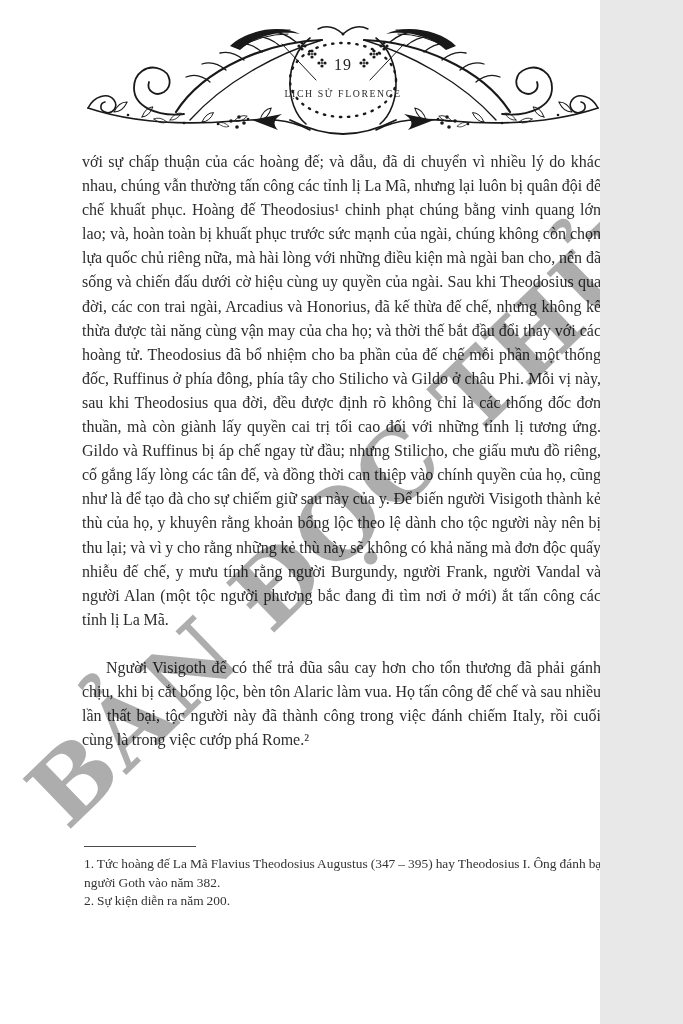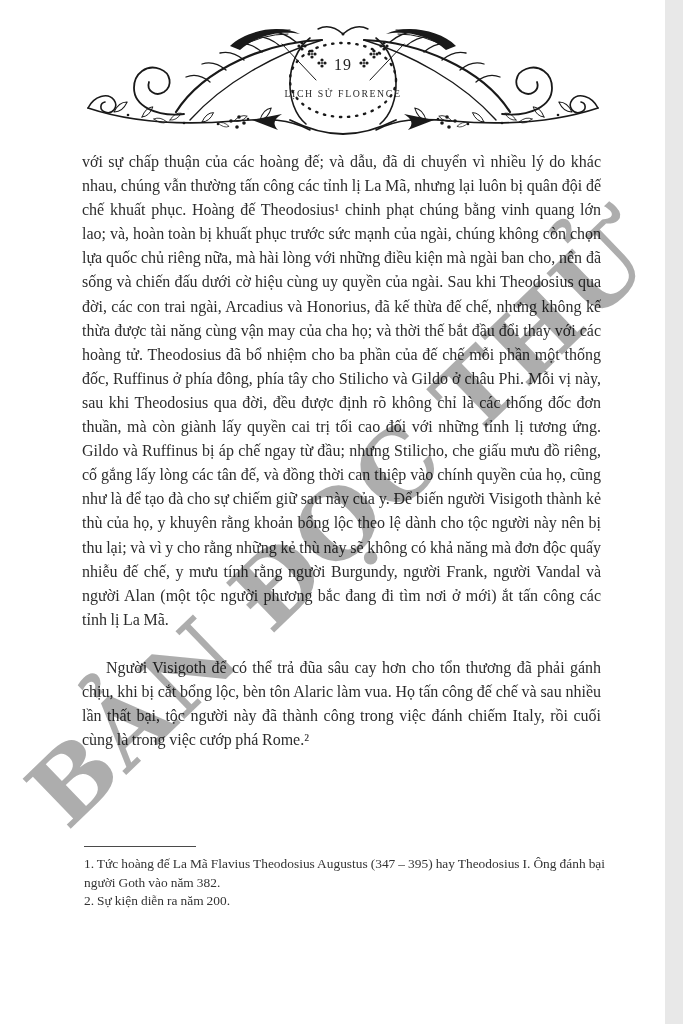--- a/index.html
+++ b/index.html
@@ -1,18 +1,18 @@
 <!DOCTYPE html>
 <html><head>
 <meta charset="utf-8">
 <style>
   html,body{margin:0;padding:0;background:#e8e8e8;}
   .page{
     position:relative;
-    width:665px;height:1024px;
+    width:600px;height:1024px;
     background:#ffffff;
     overflow:hidden;
     font-family:"Liberation Serif", serif;
   }
   
   .ornament{
     position:absolute;left:84px;top:20px;width:515px;height:128px;
   }
   .ornament path, .ornament circle, .ornament ellipse{
     stroke:#191919;fill:none;stroke-linecap:round;stroke-linejoin:round;

